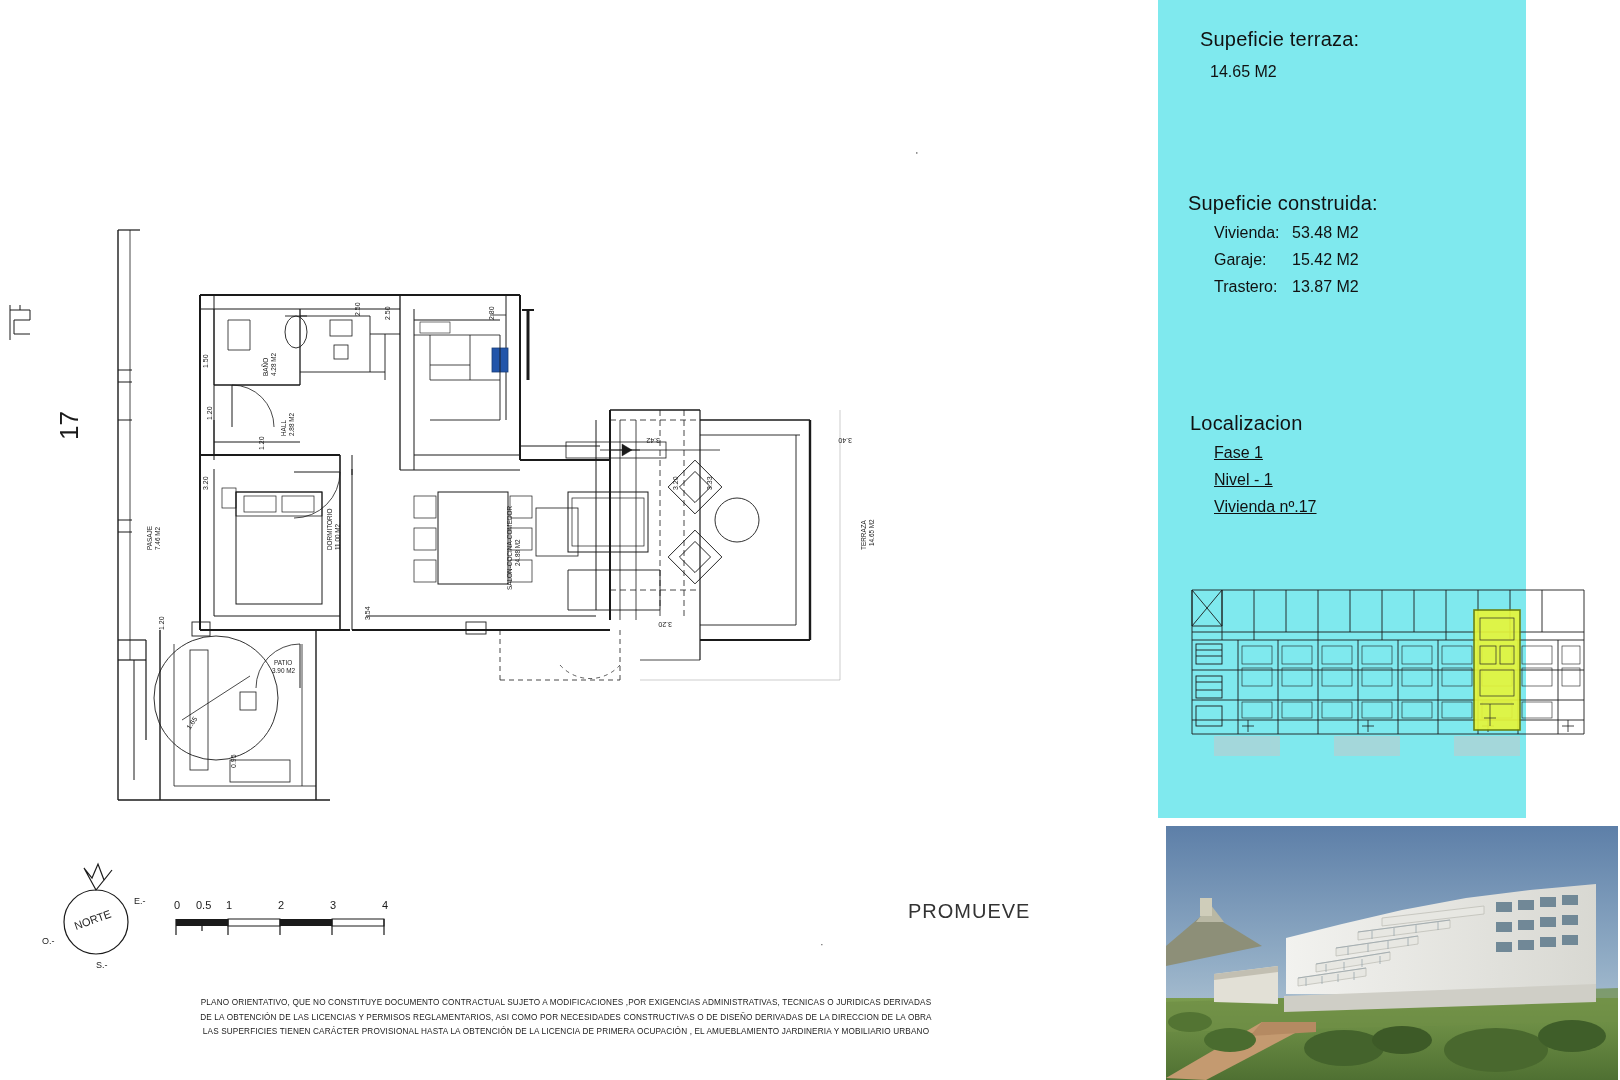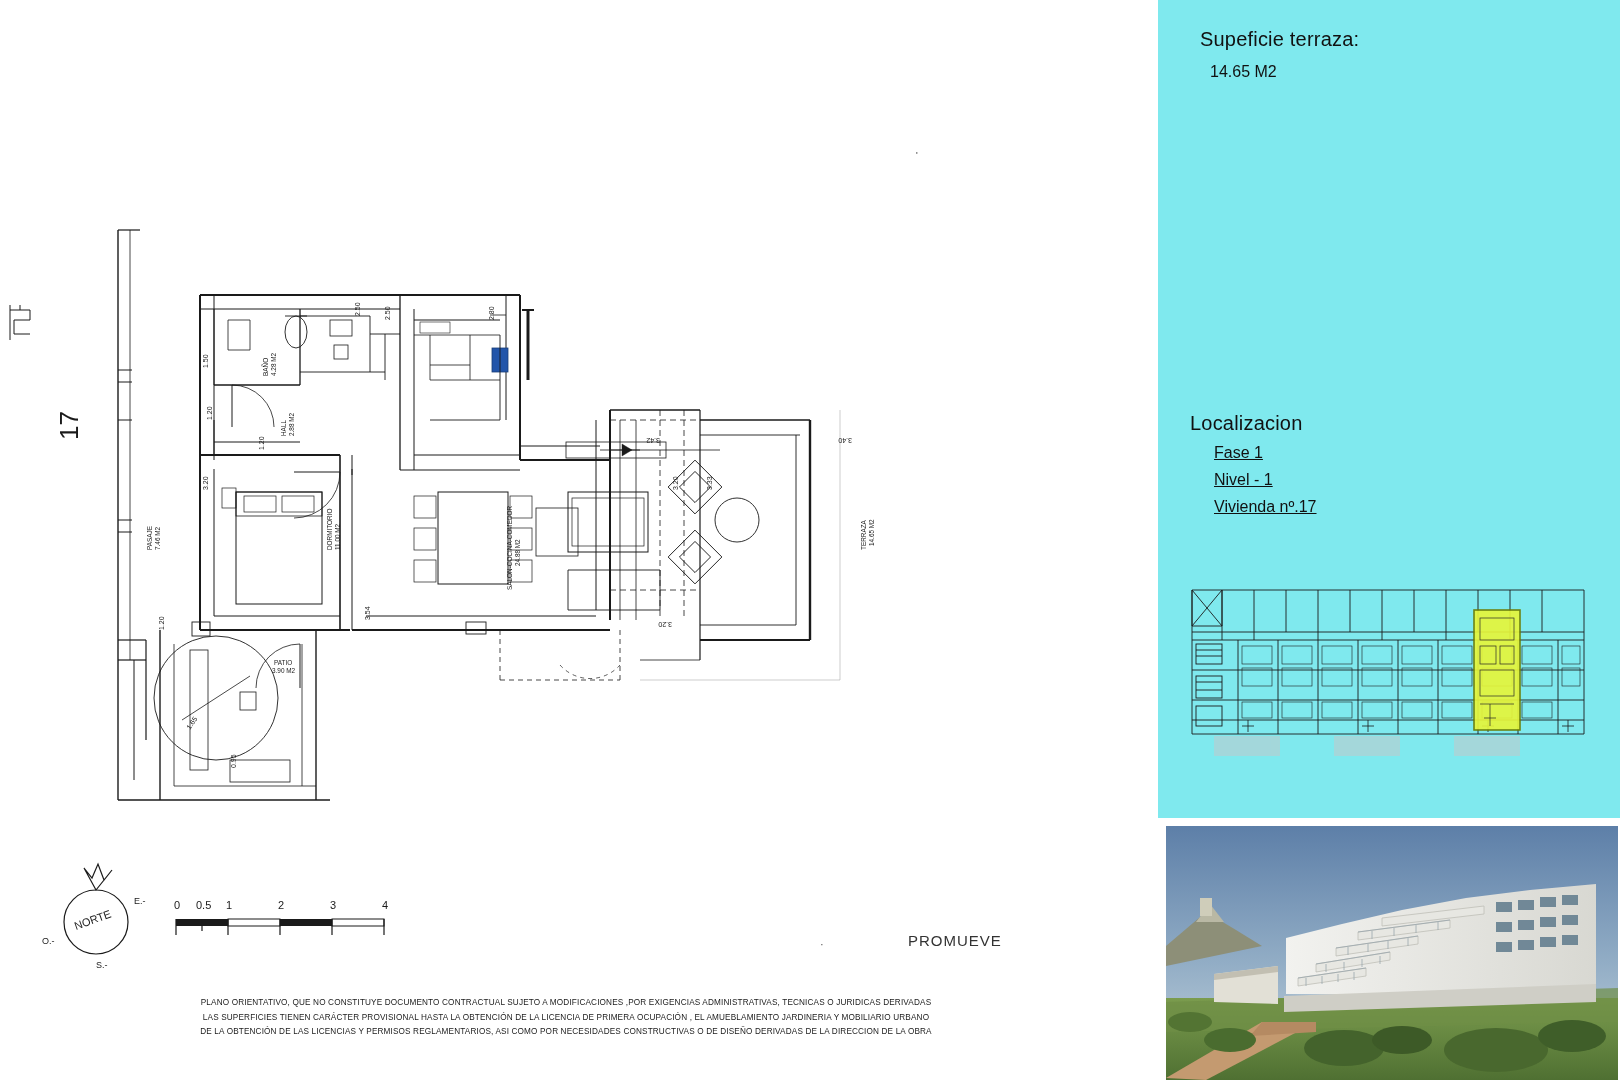--- a/index.html
+++ b/index.html
@@ -20,21 +20,21 @@
     width: 1620px;
     height: 1080px;
     background: #ffffff;
   }
 
   
   #info-panel {
     position: absolute;
     left: 1158px;
     top: 0;
-    width: 462px;
+    width: 368px;
     height: 818px;
     background: #7FE9EE;
   }
   .info-title {
     font-size: 20px;
     color: #111;
     font-weight: normal;
     letter-spacing: 0.2px;
   }
   .info-line {
@@ -108,22 +108,22 @@
     width: 1060px;
     font-size: 8.2px;
     line-height: 14.5px;
     color: #1a1a1a;
     letter-spacing: 0.15px;
     text-align: center;
   }
   #promueve {
     position: absolute;
     left: 908px;
-    top: 932px;
-    font-size: 15px;
+    top: 900px;
+    font-size: 20px;
     color: #333;
     letter-spacing: 1px;
   }
   #dot-mark {
     position: absolute;
     left: 820px;
     top: 938px;
     font-size: 11px;
     color: #555;
   }
@@ -377,31 +377,46 @@
         <path d="M6 24 L6 40 M32 24 L32 36 M58 24 L58 40 M110 24 L110 40 M162 24 L162 40 M214 24 L214 40" stroke-width="1.2"></path>
       </g>
     </svg>
   </div>
 
   <div id="dot-mark">·</div>
   <div id="promueve">PROMUEVE</div>
 
   <div id="disclaimer">
     <div>PLANO ORIENTATIVO, QUE NO CONSTITUYE DOCUMENTO CONTRACTUAL SUJETO A MODIFICACIONES ,POR EXIGENCIAS ADMINISTRATIVAS, TECNICAS O JURIDICAS DERIVADAS</div>
+    <div>DE LA OBTENCIÓN DE LAS LICENCIAS Y PERMISOS REGLAMENTARIOS, ASI COMO POR NECESIDADES CONSTRUCTIVAS  O DE DISEÑO DERIVADAS DE LA DIRECCION DE LA OBRA</div>
     <div>LAS SUPERFICIES TIENEN CARÁCTER PROVISIONAL HASTA LA OBTENCIÓN DE LA LICENCIA DE PRIMERA OCUPACIÓN , EL AMUEBLAMIENTO JARDINERIA Y MOBILIARIO URBANO</div>
-    <div>DE LA OBTENCIÓN DE LAS LICENCIAS Y PERMISOS REGLAMENTARIOS, ASI COMO POR NECESIDADES CONSTRUCTIVAS  O DE DISEÑO DERIVADAS DE LA DIRECCION DE LA OBRA</div>
   </div>
 
   <div id="info-panel">
 
     <div id="terraza-block">
       <div class="info-title">Supeficie terraza:</div>
       <div class="info-line">14.65 M2</div>
     </div>
 
+    <div id="construida-block">
+      <div class="info-title">Supeficie construida:</div>
+      <div class="row">
+        <span class="info-line k">Vivienda:</span>
+        <span class="info-line v">53.48 M2</span>
+      </div>
+      <div class="row">
+        <span class="info-line k">Garaje:</span>
+        <span class="info-line v">15.42 M2</span>
+      </div>
+      <div class="row">
+        <span class="info-line k">Trastero:</span>
+        <span class="info-line v">13.87 M2</span>
+      </div>
+    </div>
 
     <div id="localizacion-block">
       <div class="info-title">Localizacion</div>
       <div class="info-line">Fase 1</div>
       <div class="info-line">Nivel - 1</div>
       <div class="info-line">Vivienda nº.17</div>
     </div>
 
     <div id="keyplan">
       <svg width="420" height="180" viewBox="0 0 420 180" xmlns="http://www.w3.org/2000/svg">

